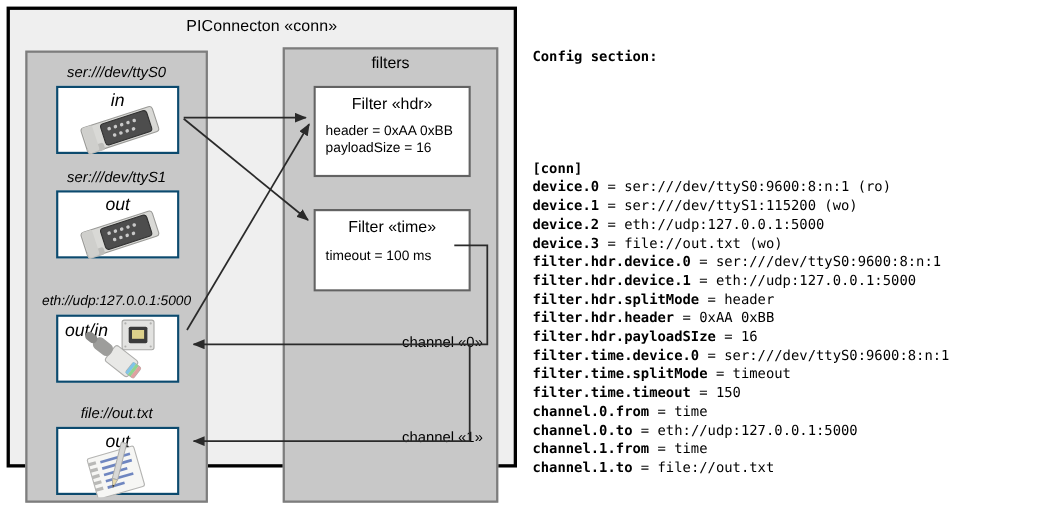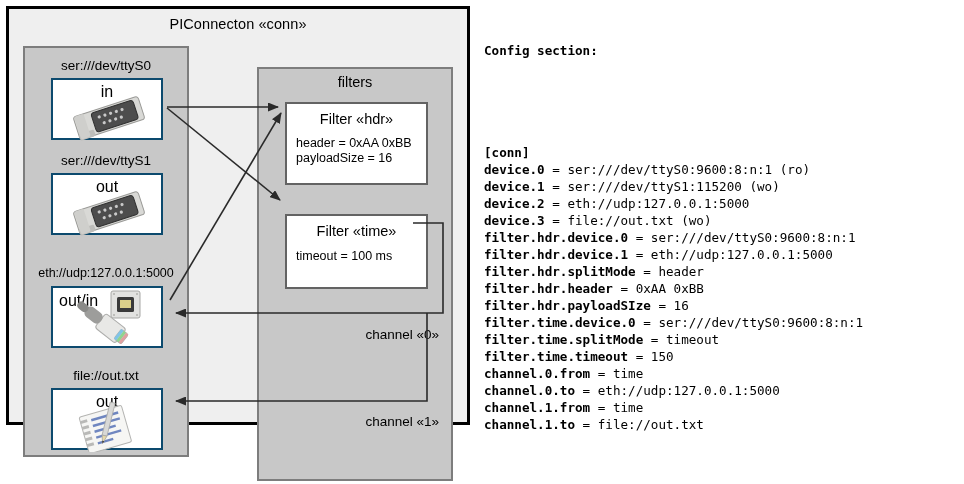--- a/index.html
+++ b/index.html
@@ -7,22 +7,22 @@
        font-family:"Liberation Sans",sans-serif;color:#000;}
 
   
   #diagram-frame{position:absolute;left:6px;top:6px;width:464px;height:419px;
        background:#efefef;border:3px solid #000;box-sizing:border-box;}
   #diagram-title{position:absolute;left:0;top:7px;width:100%;text-align:center;
        font-size:14.5px;letter-spacing:.1px;}
 
   
   .panel{position:absolute;background:#c8c8c8;border:2px solid #7d7d7d;box-sizing:border-box;}
-  #devices-panel{left:14px;top:37px;width:166px;height:411px;}
-  #filters-panel{left:248px;top:34px;width:196px;height:414px;margin-top:24px;}
+  #devices-panel{left:14px;top:37px;width:166px;height:411px;font-style:italic;}
+  #filters-panel{left:248px;top:34px;width:196px;height:414px;}
   .panel-title{position:absolute;left:0;top:5px;width:100%;text-align:center;font-size:14.5px;}
 
   
   .dev-label{position:absolute;width:100%;left:0;text-align:center;font-size:13.5px;}
   .dev-box{position:absolute;background:#fff;border:2px solid #0c4a6e;box-sizing:border-box;}
   .dev-io{position:absolute;font-size:16px;line-height:1;}
 
   
   .filter-box{position:absolute;background:#fff;border:2px solid #636363;box-sizing:border-box;padding-left:28px;}
   .filter-name{position:absolute;left:0;top:7px;width:100%;text-align:center;font-size:14.5px;}

